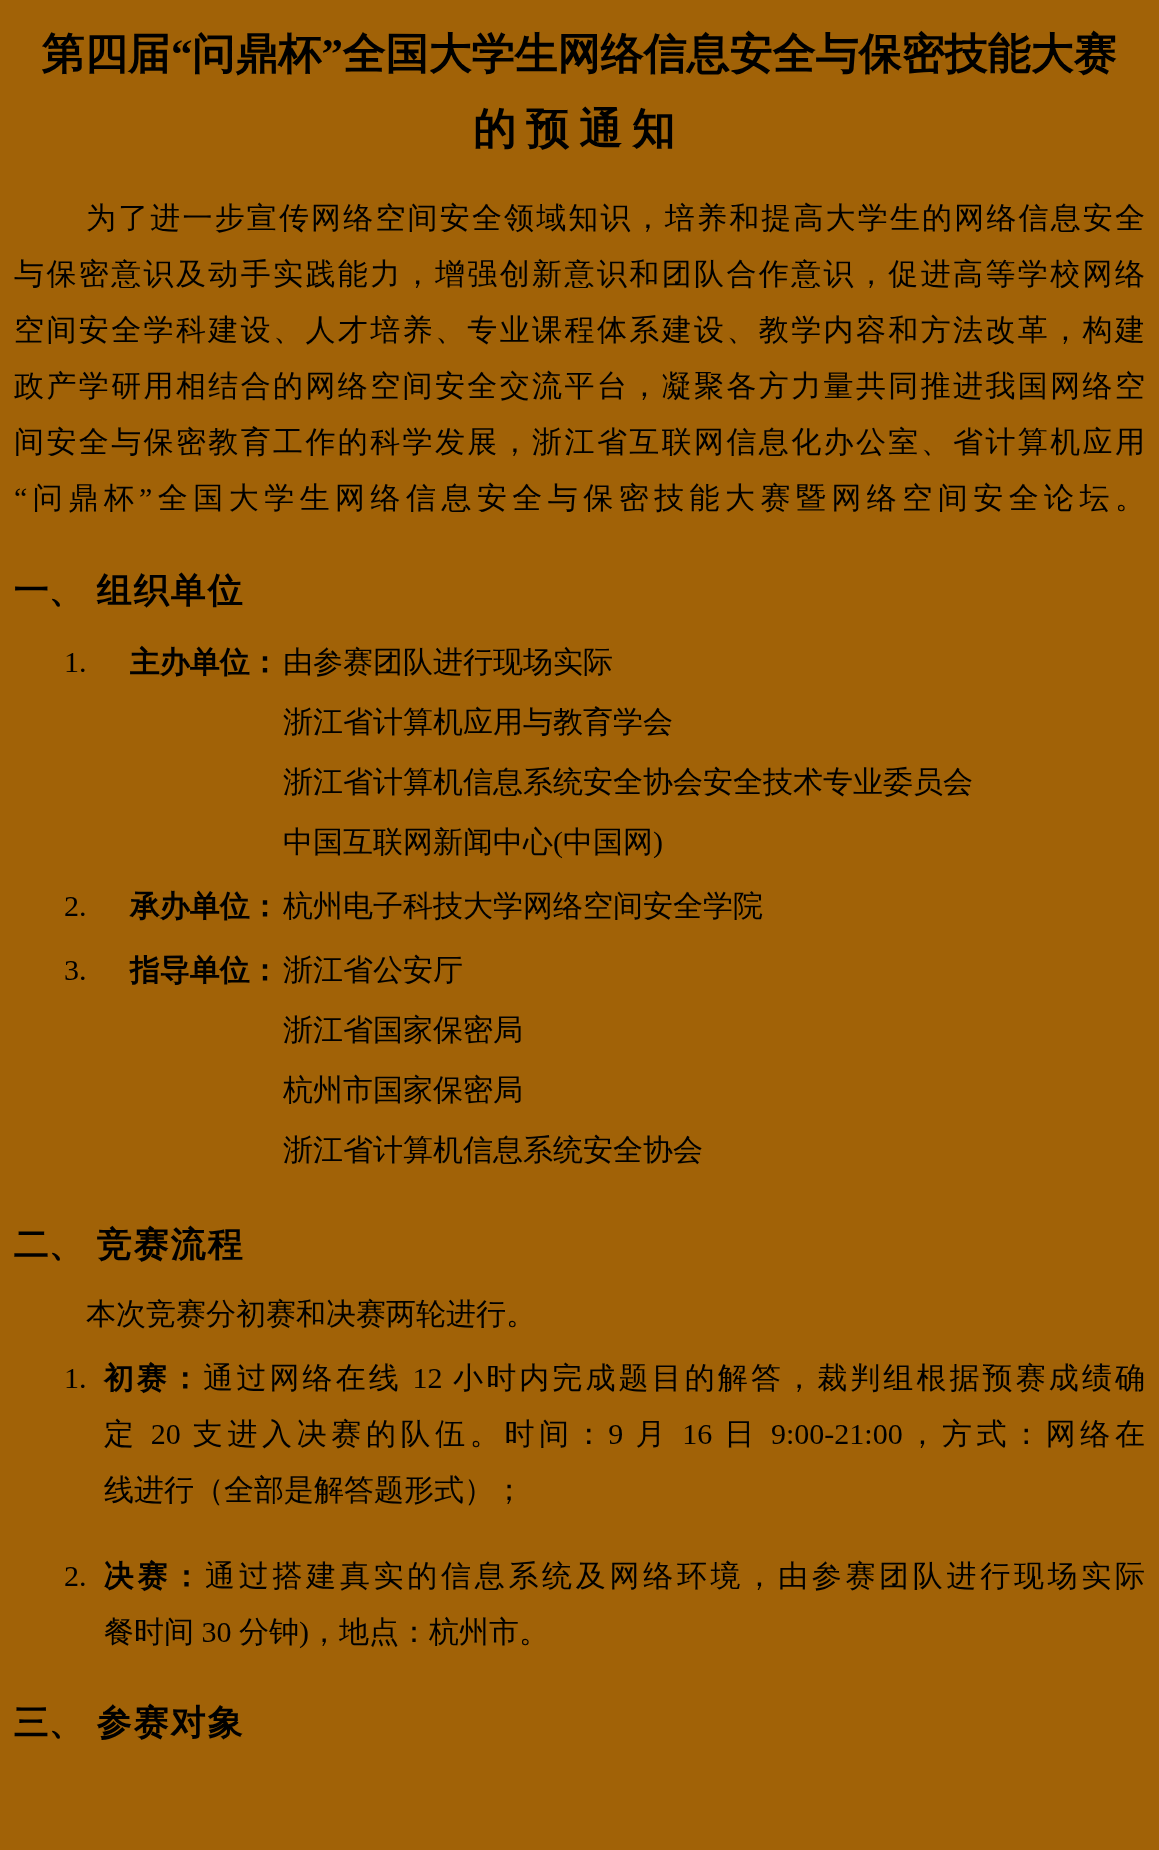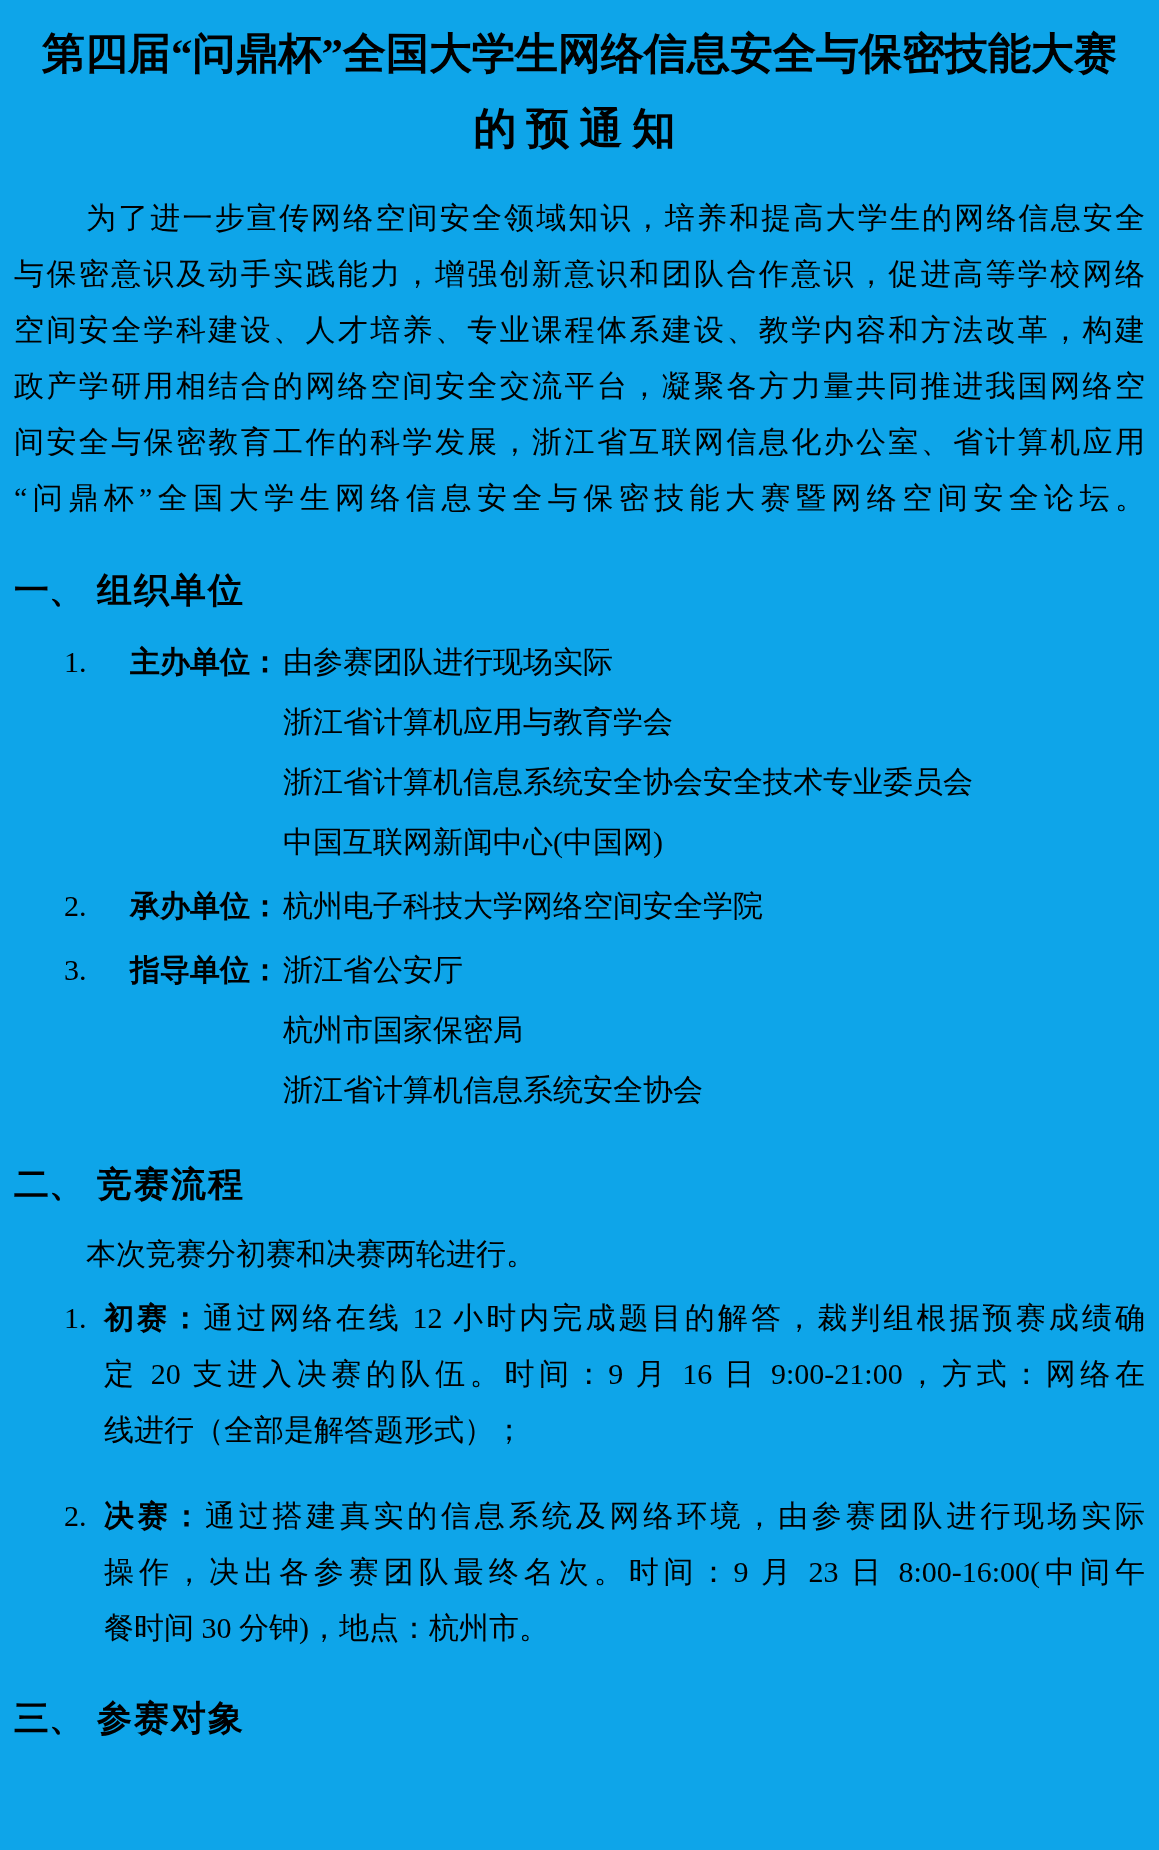--- a/index.html
+++ b/index.html
@@ -12,21 +12,21 @@
     min-height: 1850px;
     margin: 0 auto;
     color: #000000;
     font-family: "Liberation Serif", "DejaVu Serif", serif;
   }
   .page {
     box-sizing: border-box;
     width: 1159px;
     min-height: 1850px;
     padding: 16px 14px 24px 14px;
-    background: #0ea5e9;
+    background: #a16207;
   }
 
   
   .title-block { text-align: center; }
   .title-line {
     font-size: 43px;
     line-height: 75px;
     font-weight: 700;
     text-align: center;
     font-family: "Liberation Serif", "DejaVu Serif", serif;
@@ -148,20 +148,21 @@
     <div class="org-item">
       <span class="num">2.</span>
       <span class="label">承办单位：</span>
       <div class="org-line">杭州电子科技大学网络空间安全学院</div>
     </div>
 
     <div class="org-item">
       <span class="num">3.</span>
       <span class="label">指导单位：</span>
       <div class="org-line">浙江省公安厅</div>
+      <div class="org-line">浙江省国家保密局</div>
       <div class="org-line">杭州市国家保密局</div>
       <div class="org-line">浙江省计算机信息系统安全协会</div>
     </div>
 
   </div>
 
   <div class="heading">
     <span class="heading-prefix">二、</span>
     <span class="heading-text">竞赛流程</span>
   </div>
@@ -176,21 +177,20 @@
         <div class="jline"><b class="label">初赛：</b><span>通过网络在线 12 小时内完成题目的解答，裁判组根据预赛成绩确</span></div>
         <div class="jline">定 20 支进入决赛的队伍。时间：9 月 16 日 9:00-21:00，方式：网络在</div>
         <div class="jline last">线进行（全部是解答题形式）；</div>
       </div>
     </div>
 
     <div class="proc-item">
       <span class="num">2.</span>
       <div class="proc-body">
         <div class="jline"><b class="label">决赛：</b><span>通过搭建真实的信息系统及网络环境，由参赛团队进行现场实际</span></div>
-        <div class="jline">操作，决出各参赛团队最终名次。时间：9 月 23 日 8:00-16:00(中间午</div>
         <div class="jline last">餐时间 30 分钟)，地点：杭州市。</div>
       </div>
     </div>
 
   </div>
 
   <div class="heading participants">
     <span class="heading-prefix">三、</span>
     <span class="heading-text">参赛对象</span>
   </div>

